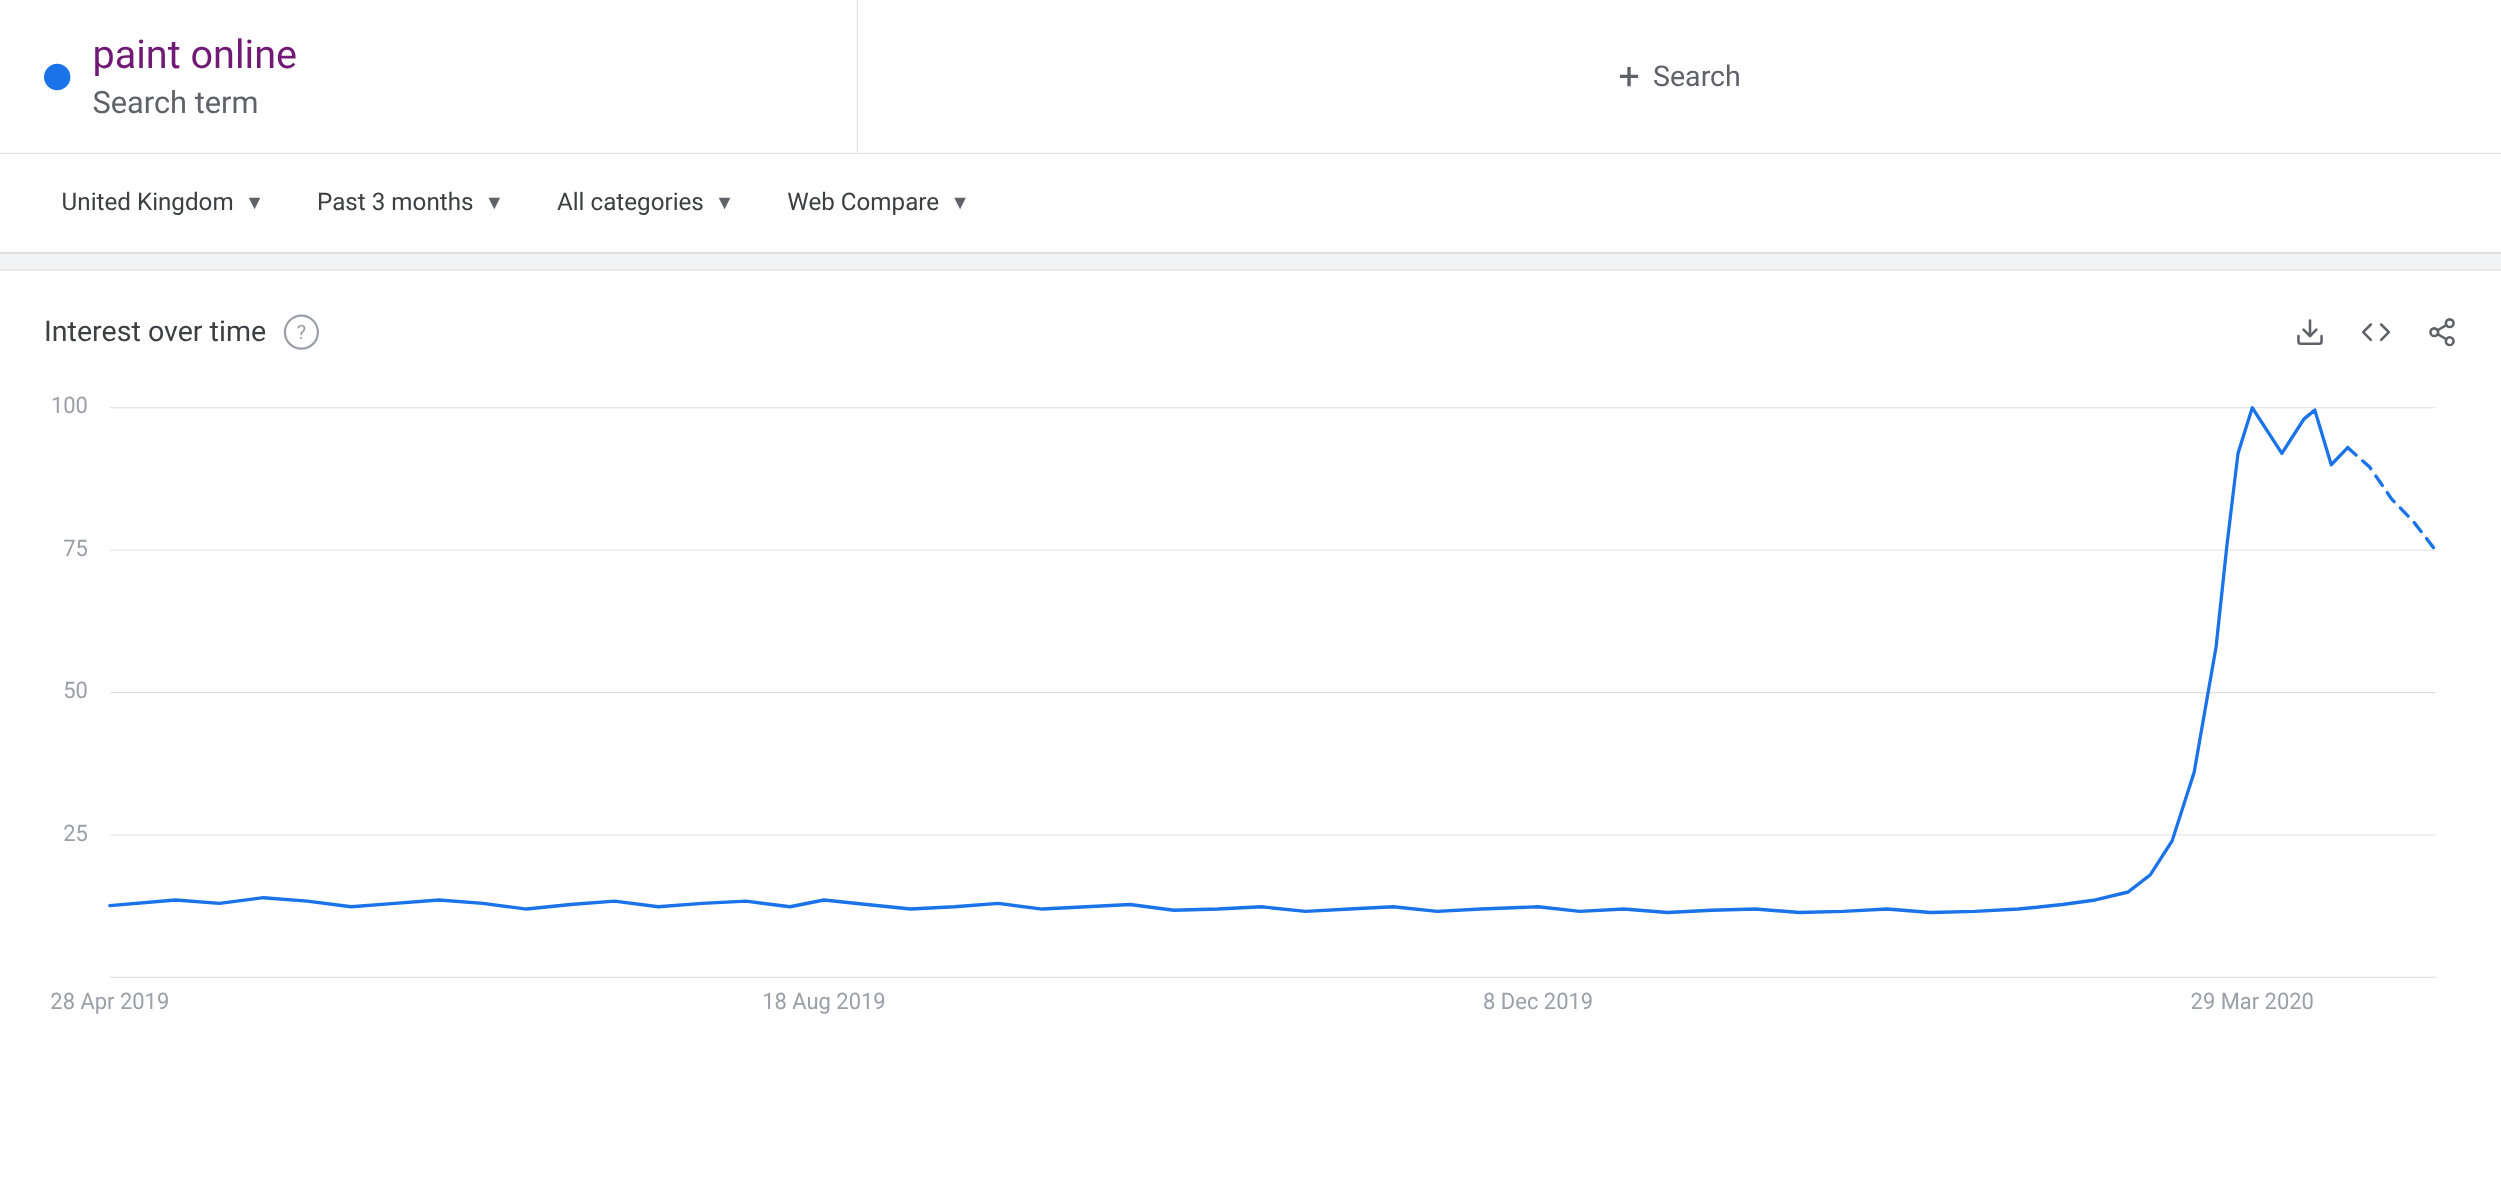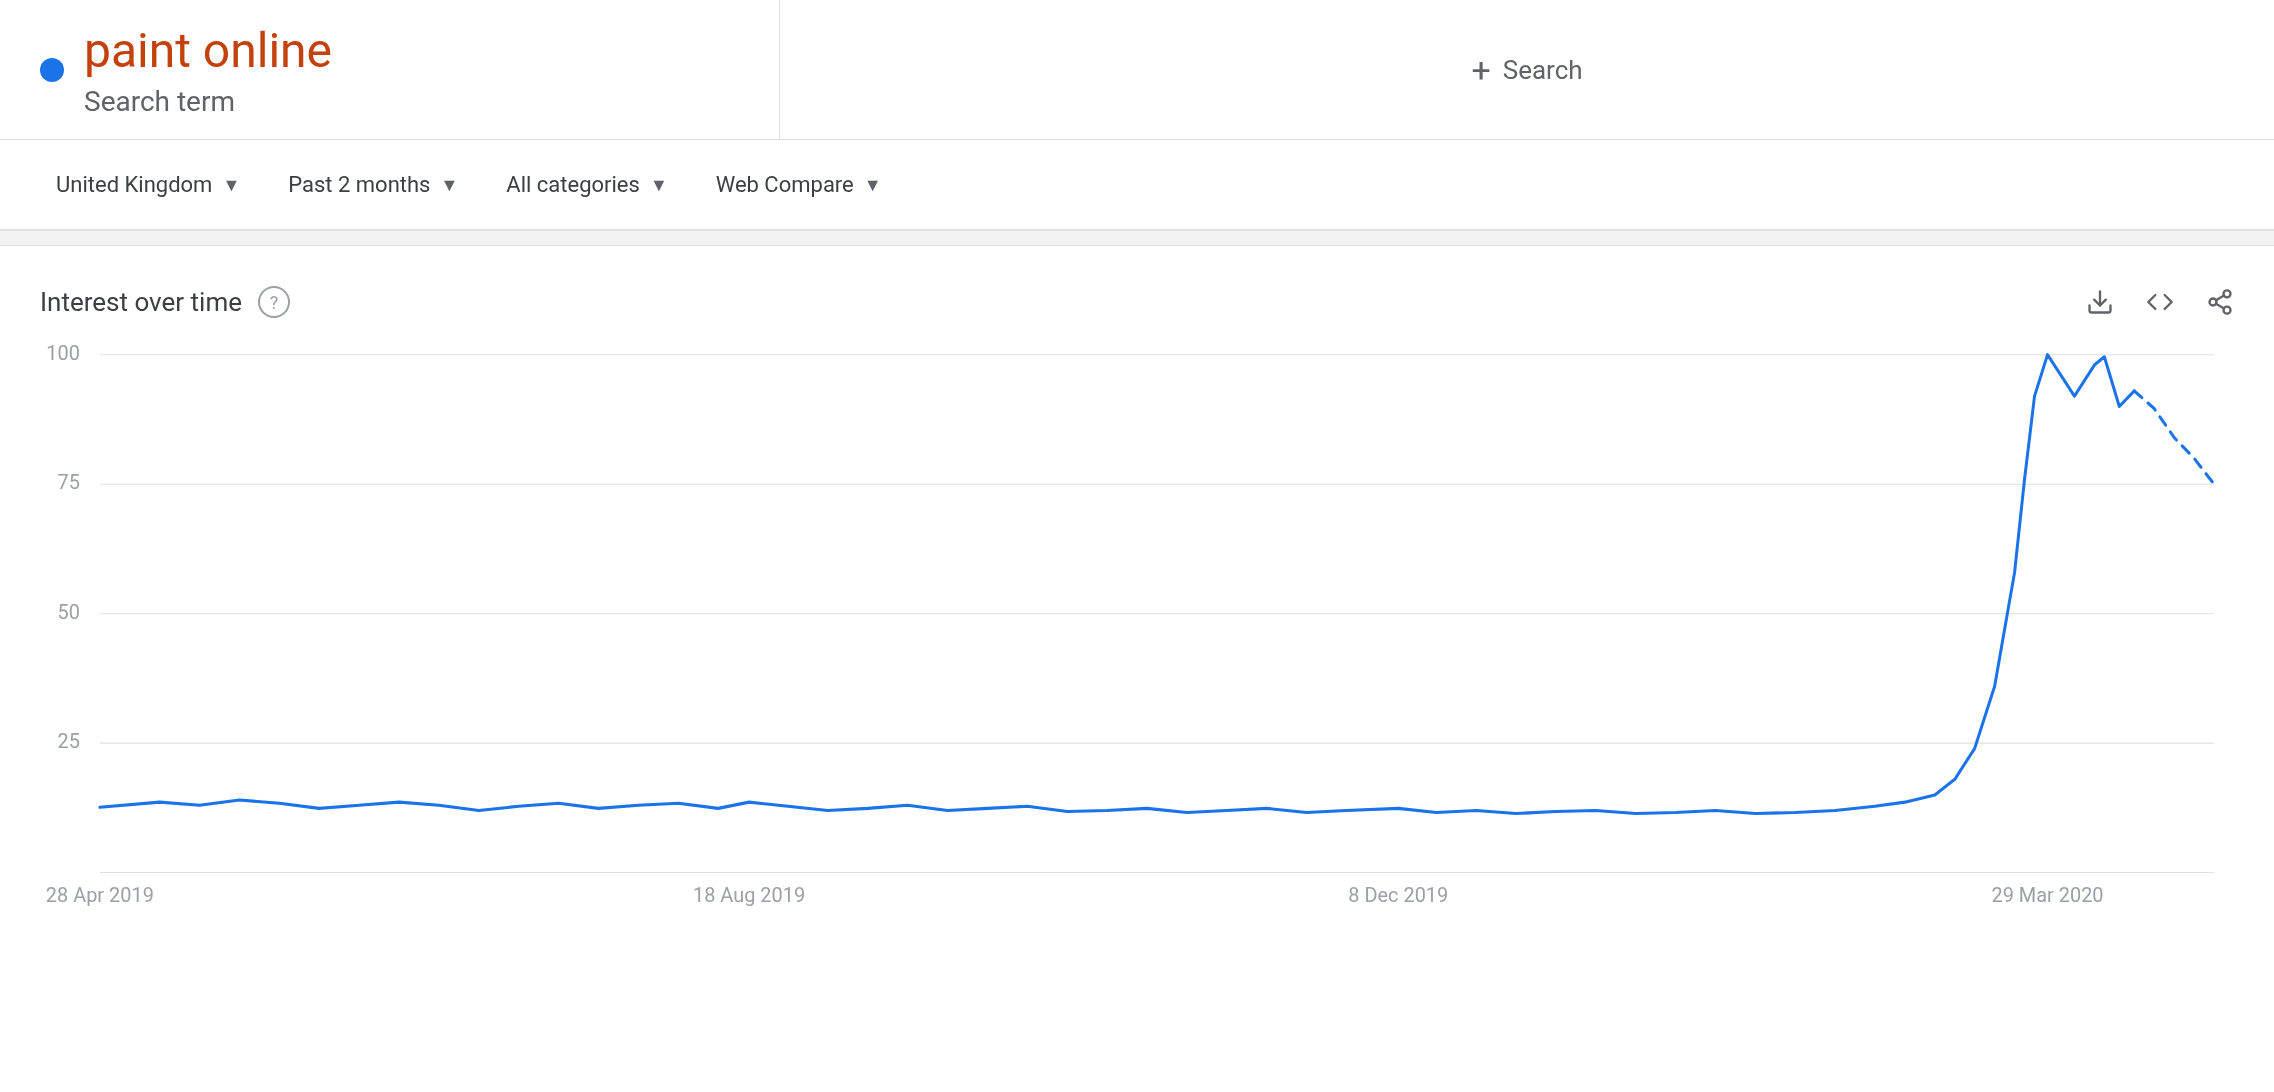--- a/index.html
+++ b/index.html
@@ -33,23 +33,23 @@
       border-radius: 50%;
       background: #1a73e8;
       flex-shrink: 0;
     }
     .term-info {
       display: flex;
       flex-direction: column;
       gap: 6px;
     }
     .term-name {
-      font-size: 48px;
+      font-size: 36px;
       font-weight: 400;
-      color: #c2410c;
+      color: #701a75;
     }
     .term-type {
       font-size: 28px;
       color: #5f6368;
     }
     .compare-section {
       display: flex;
       align-items: center;
       justify-content: center;
       flex: 1;
@@ -103,21 +103,21 @@
     }
 
     
     .chart-section {
       padding: 40px 40px 0 40px;
     }
     .chart-header {
       display: flex;
       align-items: center;
       justify-content: space-between;
-      margin-bottom: 16px;
+      margin-bottom: 32px;
     }
     .chart-title-area {
       display: flex;
       align-items: center;
       gap: 16px;
     }
     .chart-title {
       font-size: 26px;
       color: #3c4043;
     }
@@ -173,21 +173,21 @@
     </div>
   </div>
 </div>
 
 <div class="filter-bar">
   <div class="filter-dropdown">
     <span>United Kingdom</span>
     <span class="dropdown-arrow">▼</span>
   </div>
   <div class="filter-dropdown">
-    <span>Past 2 months</span>
+    <span>Past 3 months</span>
     <span class="dropdown-arrow">▼</span>
   </div>
   <div class="filter-dropdown">
     <span>All categories</span>
     <span class="dropdown-arrow">▼</span>
   </div>
   <div class="filter-dropdown">
     <span>Web Compare</span>
     <span class="dropdown-arrow">▼</span>
   </div>

